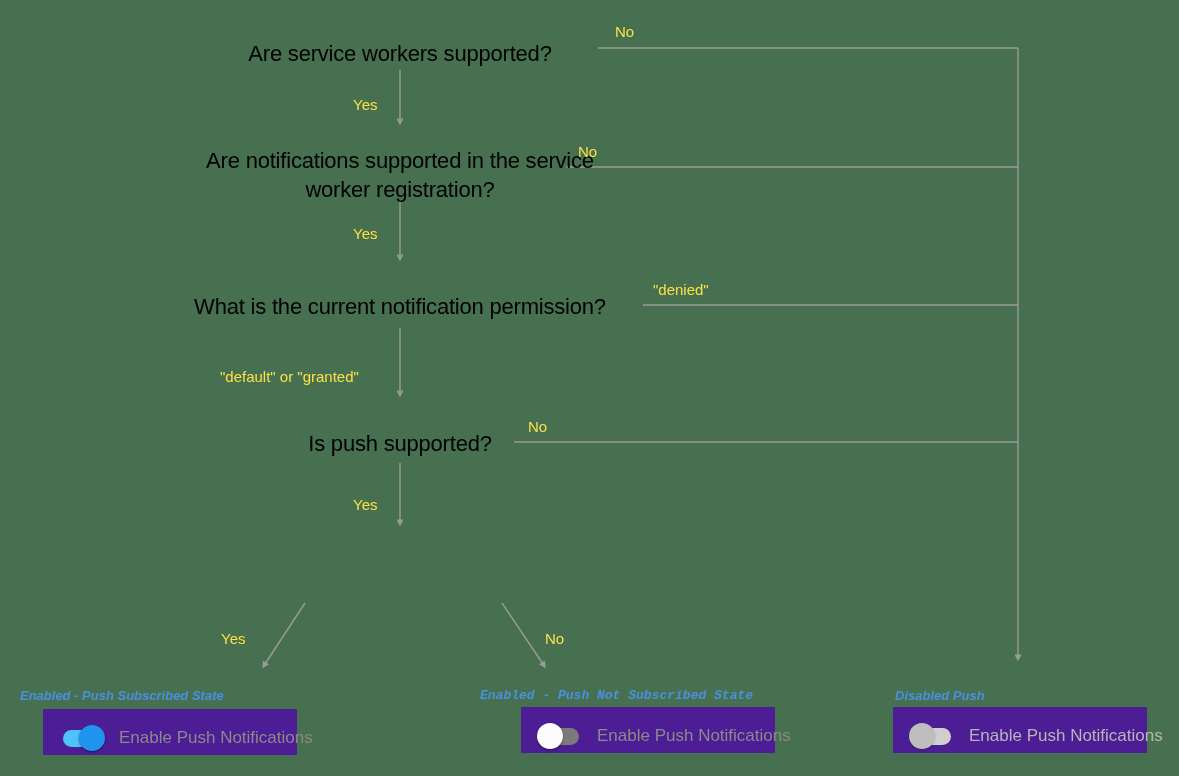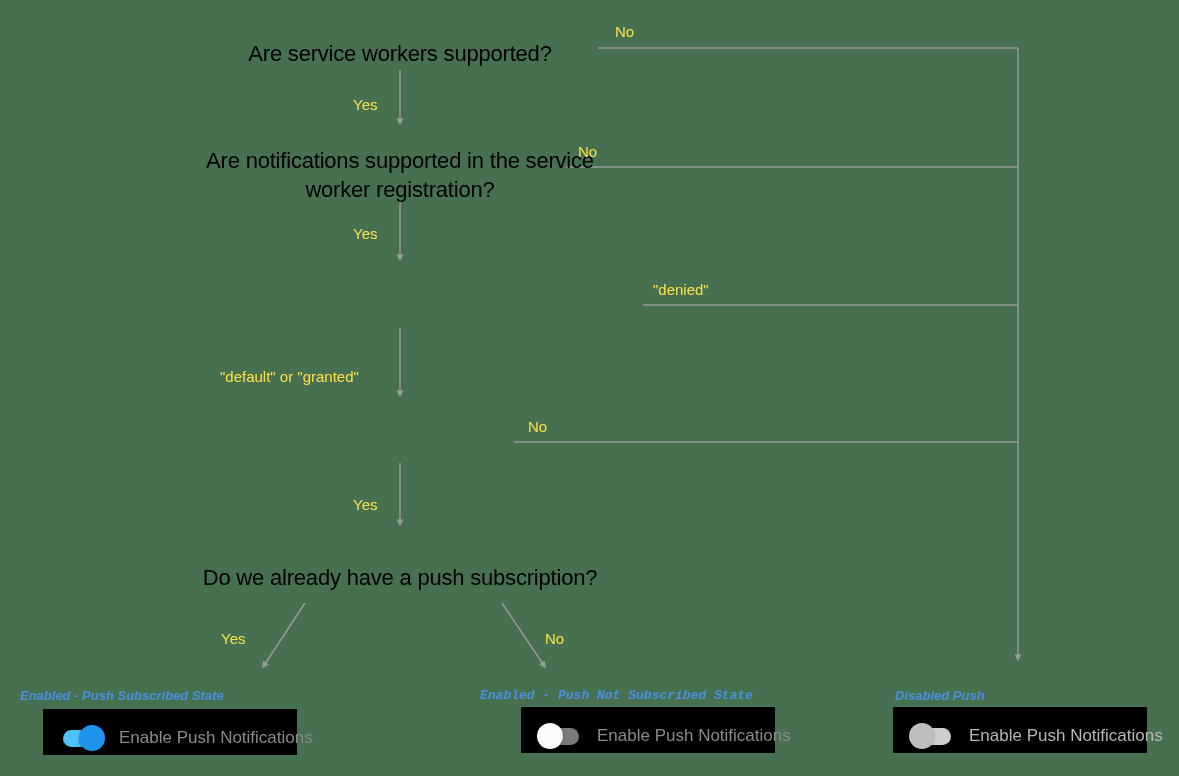--- a/index.html
+++ b/index.html
@@ -52,21 +52,21 @@
     position: absolute;
     color: #4a8fe0;
     font-size: 13px;
     font-style: italic;
     font-weight: 700;
     white-space: nowrap;
     text-align: left;
   }
   .toggle-card {
     position: absolute;
-    background: #000000;
+    background: #4c1d95;
     display: flex;
     align-items: center;
     box-sizing: border-box;
     padding: 12px 18px 0 16px;
   }
   .switch {
     position: relative;
     width: 46px;
     height: 26px;
     flex: 0 0 auto;
@@ -131,23 +131,24 @@
     <g stroke="#9a9a9a" stroke-width="1.4" fill="none">
       <path d="M 305 603 L 263 667" marker-end="url(#arrow)"></path>
       <path d="M 502 603 L 545 667" marker-end="url(#arrow)"></path>
     </g>
   </svg>
 
   <div class="node-text" style="left:200px; top:31px; width:400px;margin-top:8px;">Are service workers supported?</div>
 
   <div class="node-text two-line" style="left:205px; top:146px; width:390px;">Are notifications supported in the service worker registration?</div>
 
+  <div class="node-text" style="left:150px; top:292px; width:500px;">What is the current notification permission?</div>
 
+  <div class="node-text" style="left:250px; top:429px; width:300px;">Is push supported?</div>
 
-  <div class="node-text" style="left:160px; top:563px; width:480px;">Do we already have a push subscription?</div>
 
   <div class="edge-label" style="left:353px; top:96px;">Yes</div>
 
   <div class="edge-label" style="left:615px; top:23px;">No</div>
 
   <div class="edge-label" style="left:353px; top:225px;">Yes</div>
 
   <div class="edge-label" style="left:578px; top:143px;">No</div>
 
   <div class="edge-label" style="left:220px; top:368px;">"default" or "granted"</div>

